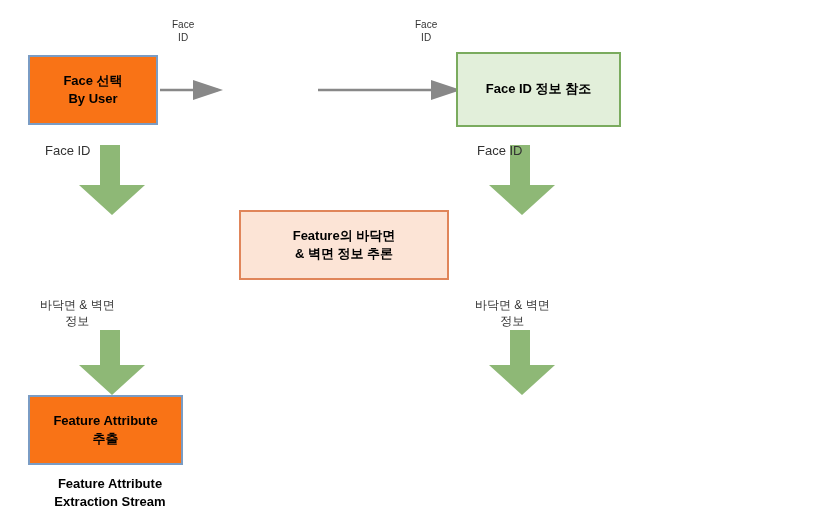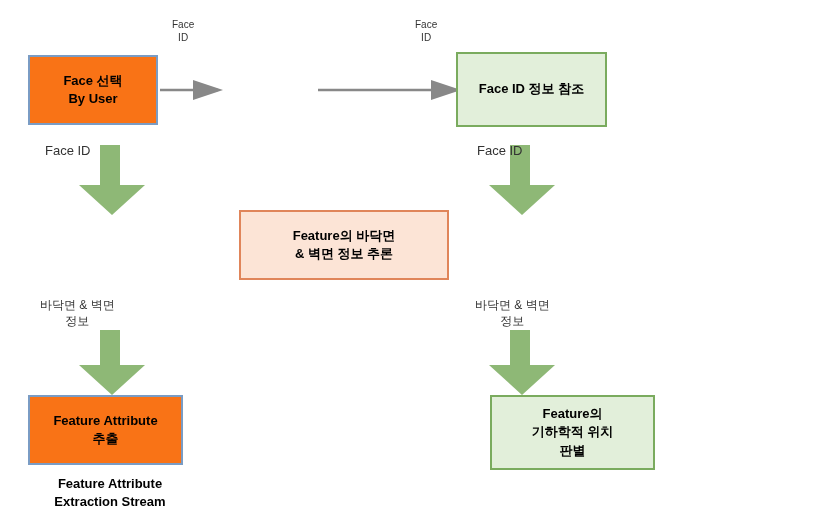--- a/index.html
+++ b/index.html
@@ -118,42 +118,39 @@
 
   <div class="box box-blue" style="left:28px; top:55px; width:130px; height:70px;">
     <span>Face 선택<br>By User</span>
   </div>
 
   <div class="label" style="left:172px; top:18px;">Face<br>ID</div>
 
 
   <div class="label" style="left:415px; top:18px;">Face<br>ID</div>
 
-  <div class="box box-green" style="left:456px; top:52px; width:151px; height:75px;">
+  <div class="box box-green" style="left:456px; top:52px; width:165px; height:75px;">
     <span>Face ID 정보 참조</span>
   </div>
 
   <div class="label" style="left:45px; top:143px; font-size:13px;">Face ID</div>
 
   <div class="label" style="left:477px; top:143px; font-size:13px;">Face ID</div>
 
   <div class="box box-orange" style="left:239px; top:210px; width:210px; height:70px;">
     <span>Feature의 바닥면<br>&amp; 벽면 정보 추론</span>
   </div>
 
   <div class="label" style="left:40px; top:298px; font-size:12px;">바닥면 &amp; 벽면<br>정보</div>
 
   <div class="label" style="left:475px; top:298px; font-size:12px;">바닥면 &amp; 벽면<br>정보</div>
 
   <div class="box box-blue" style="left:28px; top:395px; width:155px; height:70px;">
     <span>Feature Attribute<br>추출</span>
   </div>
 
-  <div class="box box-green" style="left:490px; top:395px; width:165px; height:75px;">
-    <span>Feature의<br>기하학적 위치<br>판별</span>
-  </div>
 
   <div class="stream-label" style="left:10px; top:475px; width:200px;">
     <span>Feature Attribute<br>Extraction Stream</span>
   </div>
 
 
 </div>
 
 </body></html>

